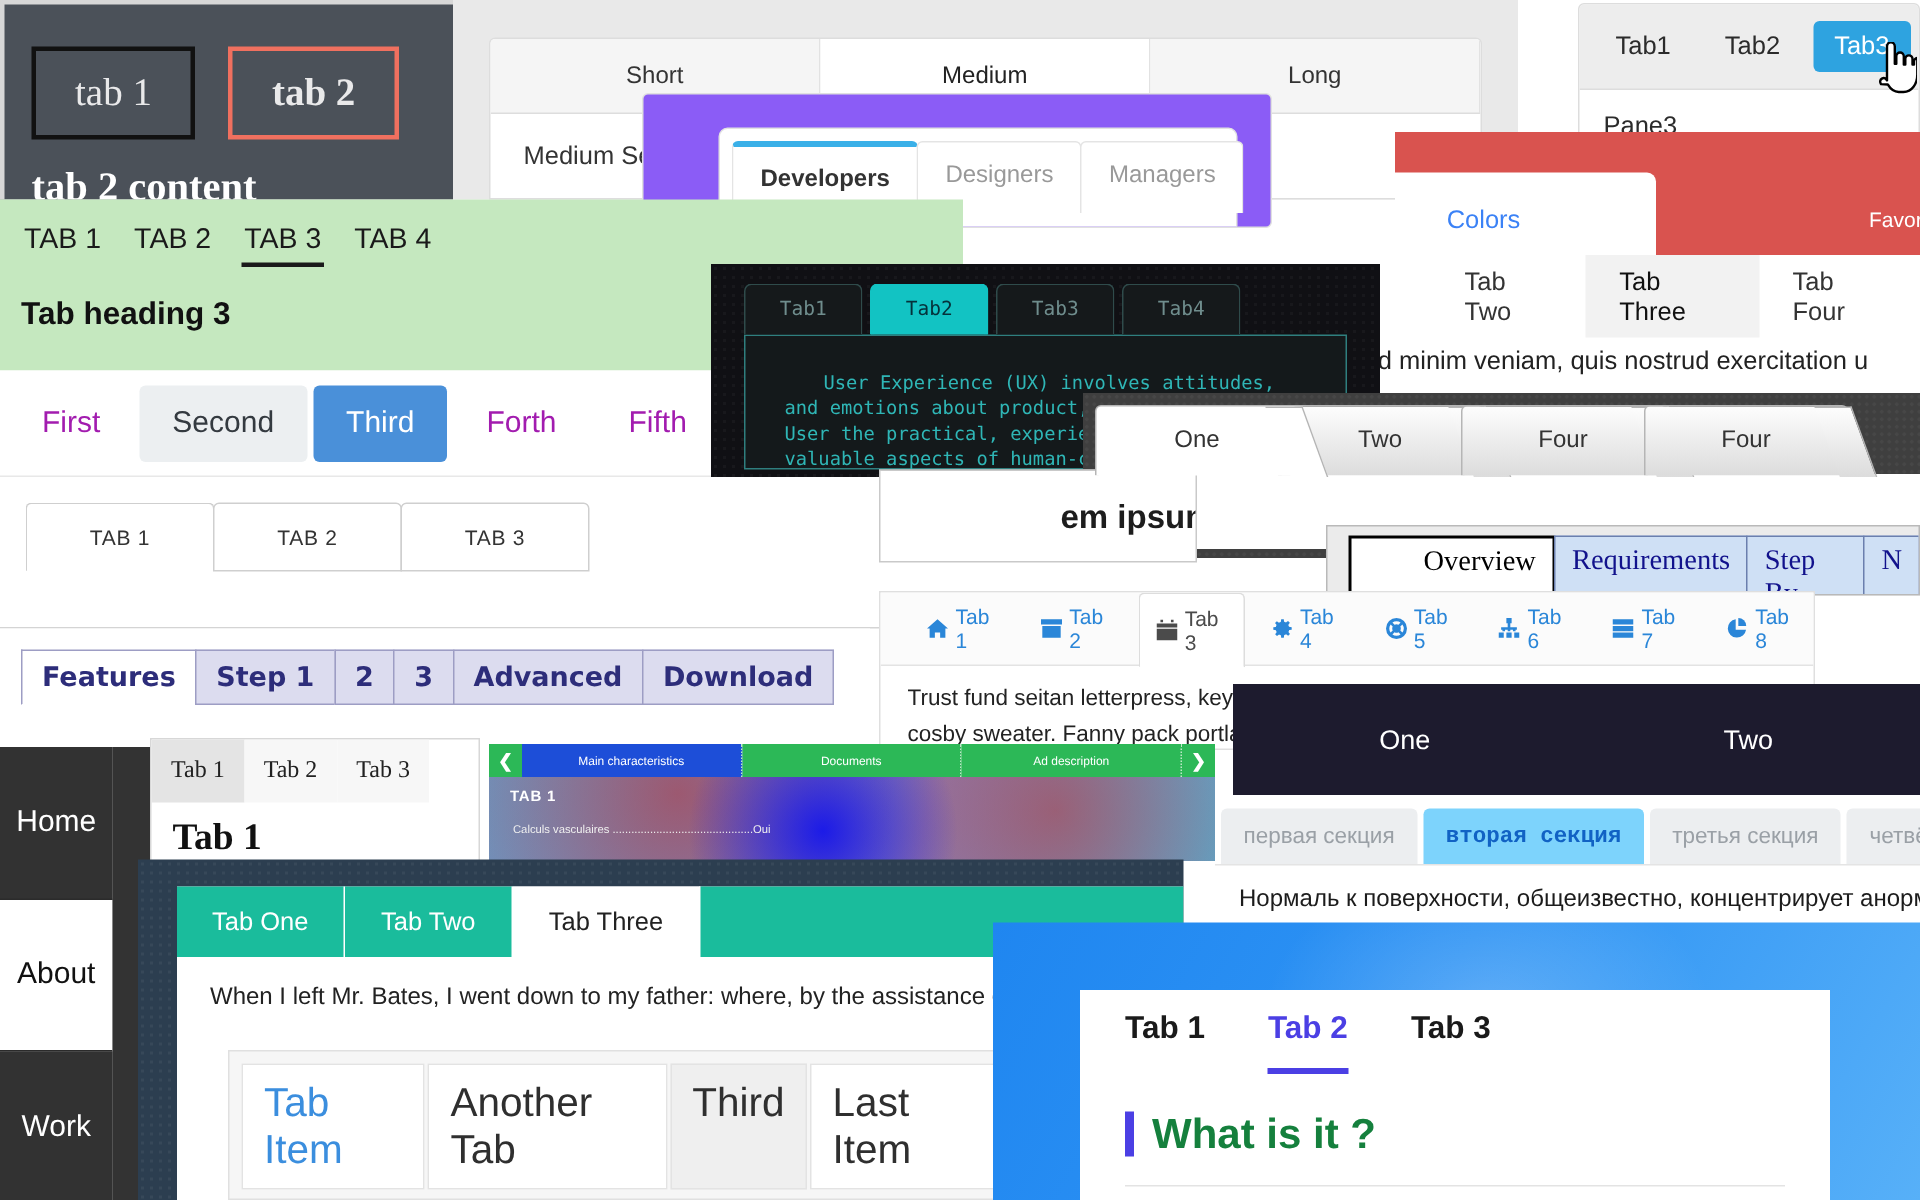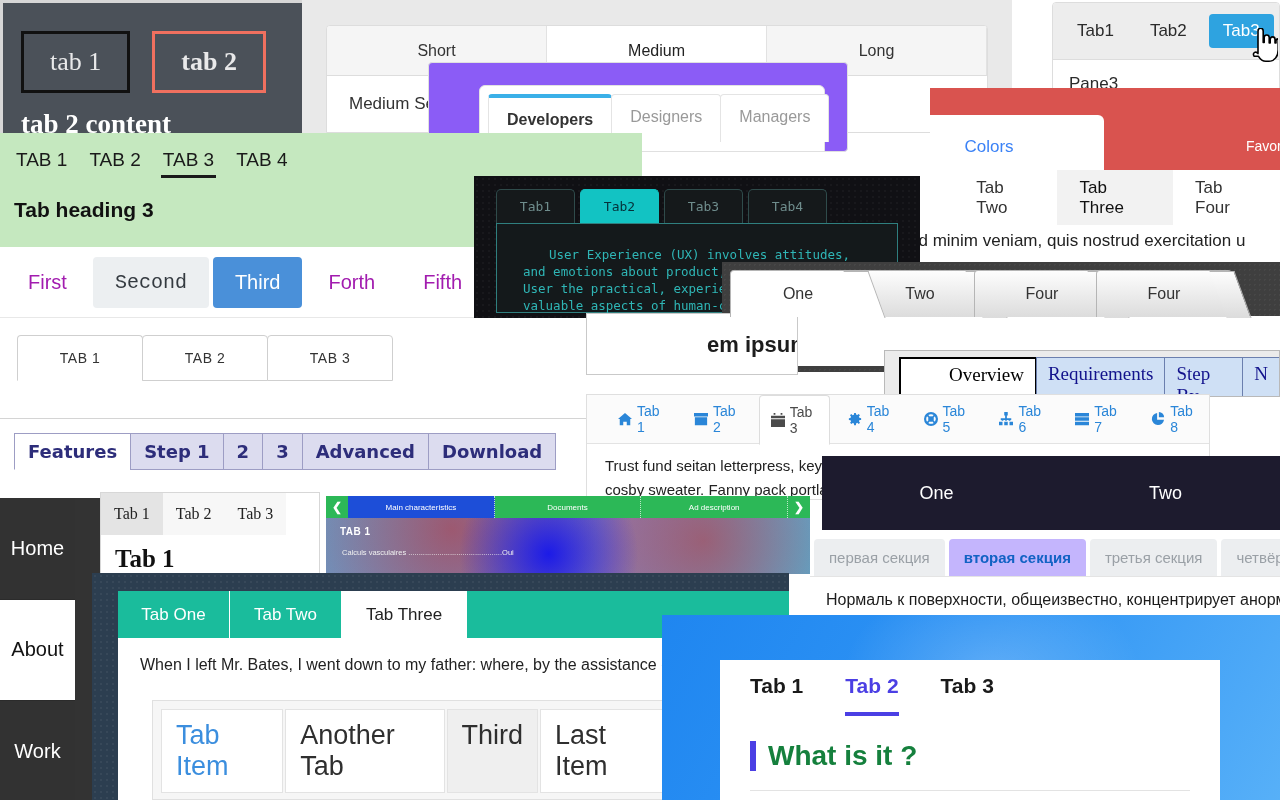--- a/index.html
+++ b/index.html
@@ -68,21 +68,21 @@
   #p-green .tabs{display:flex;gap:18px;padding:12px 14px 0 14px;}
   #p-green .tb{font-size:19px;color:#1a1a1a;padding:4px 2px;}
   #p-green .tb.act{border-bottom:3px solid #1a1a1a;}
   #p-green .h{font-size:21px;font-weight:bold;color:#111;padding:20px 14px 0 14px;}
 
   
   #p-pills{left:0;top:247px;width:642px;height:71px;background:#fff;
     border-bottom:1px solid #e8e8e8;}
   #p-pills .row{display:flex;align-items:center;height:100%;padding-left:6px;gap:4px;}
   #p-pills .tb{font-size:20px;color:#a21caf;padding:14px 22px;border-radius:4px;}
-  #p-pills .tb.hov{background:#eceff1;color:#343a40;font-family:Liberation Mono, monospace;}
+  #p-pills .tb.hov{background:#eceff1;color:#343a40;}
   #p-pills .tb.act{background:#4a90d9;color:#fff;}
 
   
   #p-term{left:474px;top:176px;width:446px;height:145px;background:#101014;
     background-image:radial-gradient(rgba(255,255,255,.035) 1px, transparent 1px);
     background-size:6px 6px;}
   #p-term .tabs{display:flex;gap:5px;padding:13px 0 0 22px;}
   #p-term .tb{font-family:"DejaVu Sans Mono", monospace;font-size:13px;color:#6f8d8d;
     padding:9px 0;width:77px;text-align:center;border:1px solid #2f4b4b;
     border-bottom:none;border-radius:5px 5px 0 0;background:#15191b;}
@@ -147,21 +147,21 @@
   #p-onetwo{left:822px;top:456px;width:458px;height:74px;background:#1d1b2e;}
   #p-onetwo .tabs{display:flex;height:100%;}
   #p-onetwo .tb{flex:1;display:flex;align-items:center;justify-content:center;
     font-size:18px;color:#fff;}
 
   
   #p-ru{left:808px;top:530px;width:472px;height:88px;background:#fff;}
   #p-ru .tabs{display:flex;gap:4px;padding:9px 0 0 6px;}
   #p-ru .tb{background:#eceef0;color:#9aa0a6;font-size:15px;padding:10px 15px;
     border-radius:4px 4px 0 0;white-space:nowrap;}
-  #p-ru .tb.act{background:#c4b5fd;color:#1162c4;font-weight:bold;}
+  #p-ru .tb.act{background:#7dd3fc;color:#1162c4;font-weight:bold;font-family:Liberation Mono, monospace;}
   #p-ru .body{border-top:1px solid #e4e4e4;padding:14px 18px;font-size:16px;color:#1c1c1c;
     white-space:nowrap;}
 
   
   #p-tabsm{left:0;top:318px;width:798px;height:101px;background:#fff;
     border-bottom:1px solid #d4d4d4;}
   #p-tabsm .tabs{display:flex;padding:17px 0 0 17px;gap:0;}
   #p-tabsm .tb{width:124px;height:44px;display:flex;align-items:center;
     justify-content:center;font-size:14px;letter-spacing:.5px;color:#333;
     border:1px solid #cfcfcf;border-radius:4px 4px 0 0;margin-right:-1px;background:#fff;}

